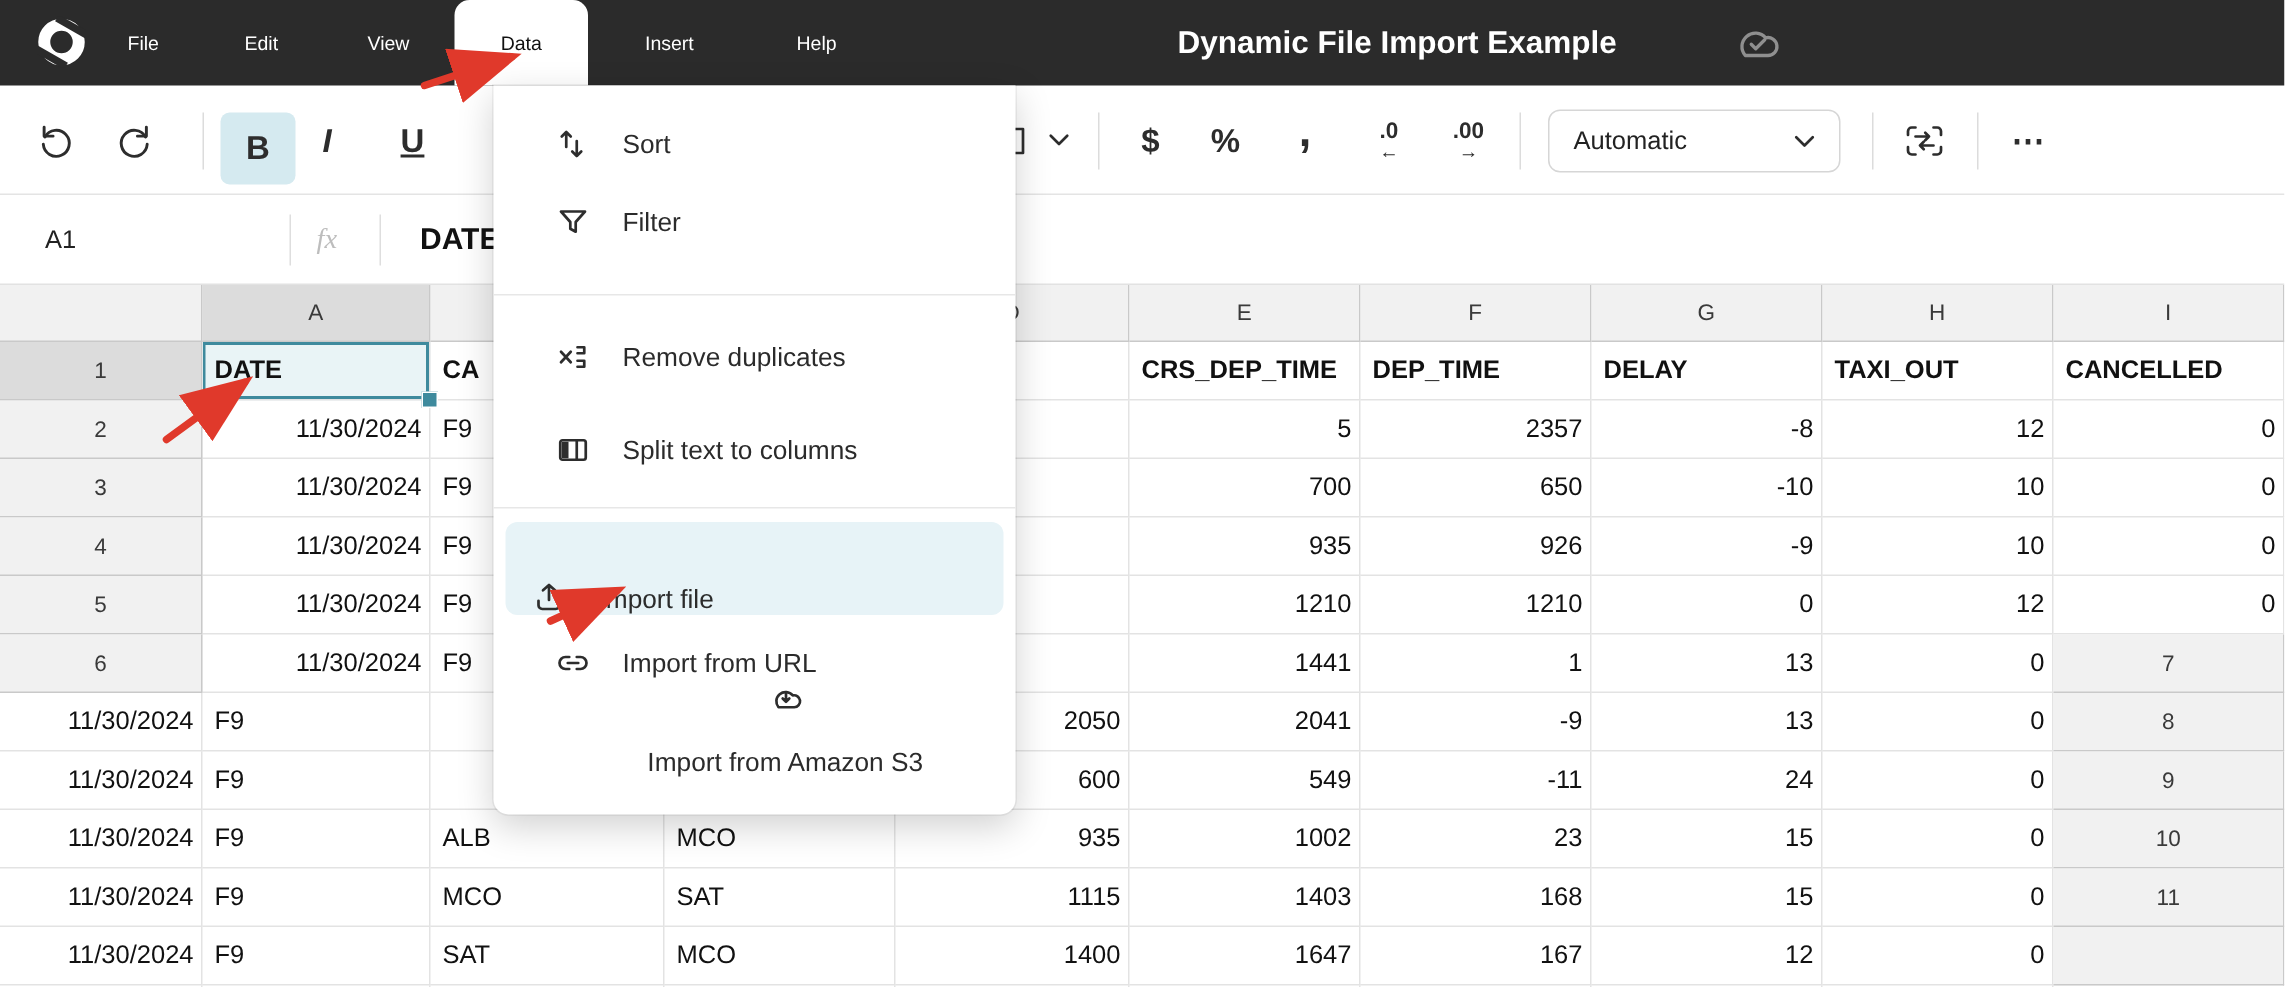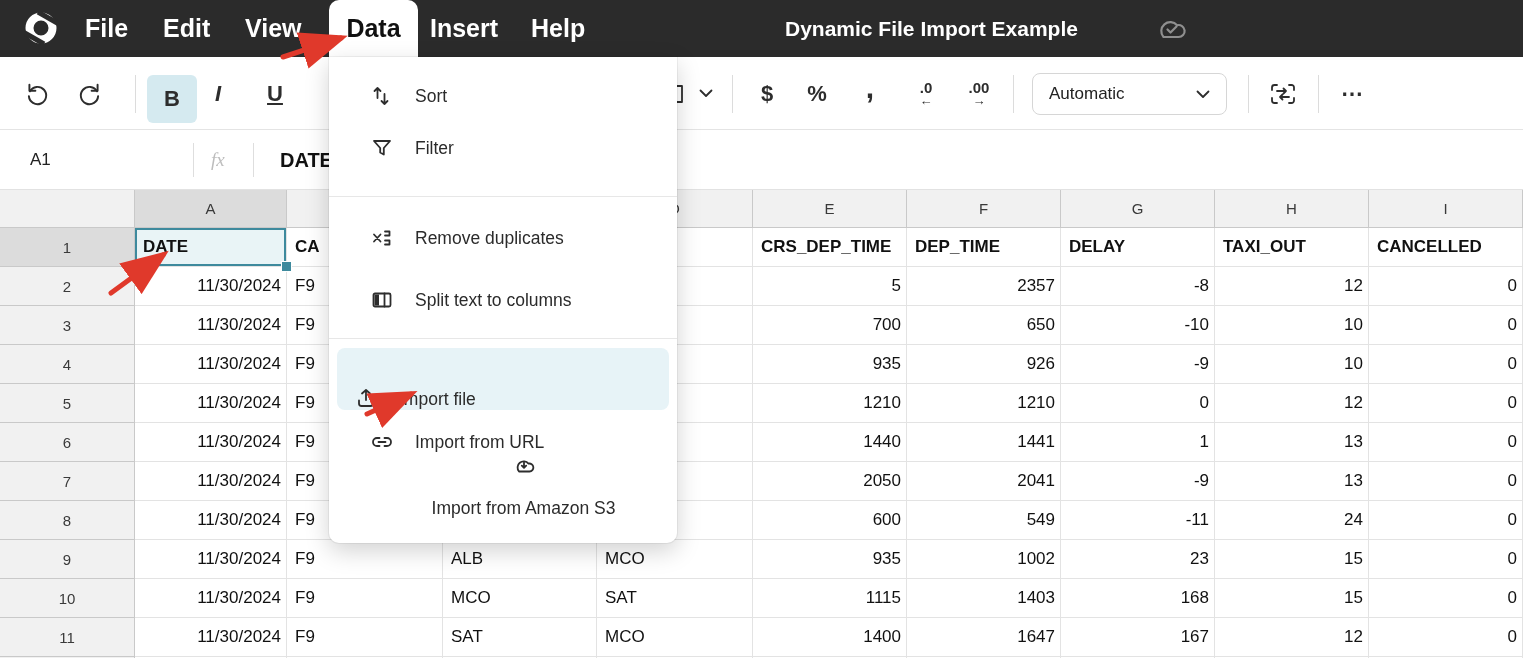--- a/index.html
+++ b/index.html
@@ -9,24 +9,24 @@
   }
   *{box-sizing:border-box;margin:0;padding:0}
   html,body{width:1523px;height:658px;overflow:hidden;background:#fff;
     font-family:"Liberation Sans",sans-serif;color:var(--ink)}
   .app{position:relative;width:1523px;height:658px}
 
   
   .topbar{position:absolute;left:0;top:0;width:100%;height:57px;background:var(--topbar-bg);z-index:30}
   .logo{position:absolute;left:24px;top:11px;width:34px;height:34px}
   .menu-item{position:absolute;top:0;height:57px;line-height:57px;color:#fff;
-    font-size:25px;font-weight:700;cursor:pointer}
+    font-size:13px;font-weight:400;cursor:pointer}
   .m-file{left:85px}.m-edit{left:163px}.m-view{left:245px}
   .m-insert{left:430px}.m-help{left:531px}
-  .data-tab{position:absolute;left:329px;top:0;width:89px;height:57px;background:#fff;
+  .data-tab{position:absolute;left:303px;top:0;width:89px;height:57px;background:#fff;
     border-radius:10px 10px 0 0;color:#111;text-align:center;z-index:35}
   .doc-title{position:absolute;left:785px;top:0;height:57px;line-height:57px;
     color:#fff;font-size:21px;font-weight:700}
   .cloud-save{position:absolute;left:1155px;top:16px}
 
   
   .toolbar{position:absolute;left:0;top:57px;width:100%;height:73px;background:#fff;
     border-bottom:1px solid #e4e4e4}
   .tb{position:absolute;top:0;height:73px;display:flex;align-items:center;
     justify-content:center;font-size:20px;font-weight:600;color:#2d2d2d;cursor:pointer}
@@ -242,21 +242,20 @@
       <div class="gc cell ar">1210</div>
       <div class="gc cell ar">1210</div>
       <div class="gc cell ar">0</div>
       <div class="gc cell ar">12</div>
       <div class="gc cell ar">0</div>
       <div class="gc rnum">6</div>
       <div class="gc cell ar">11/30/2024</div>
       <div class="gc cell al">F9</div>
       <div class="gc cell al"></div>
       <div class="gc cell al"></div>
-      <div class="gc cell ar">1440</div>
       <div class="gc cell ar">1441</div>
       <div class="gc cell ar">1</div>
       <div class="gc cell ar">13</div>
       <div class="gc cell ar">0</div>
       <div class="gc rnum">7</div>
       <div class="gc cell ar">11/30/2024</div>
       <div class="gc cell al">F9</div>
       <div class="gc cell al"></div>
       <div class="gc cell al"></div>
       <div class="gc cell ar">2050</div>

